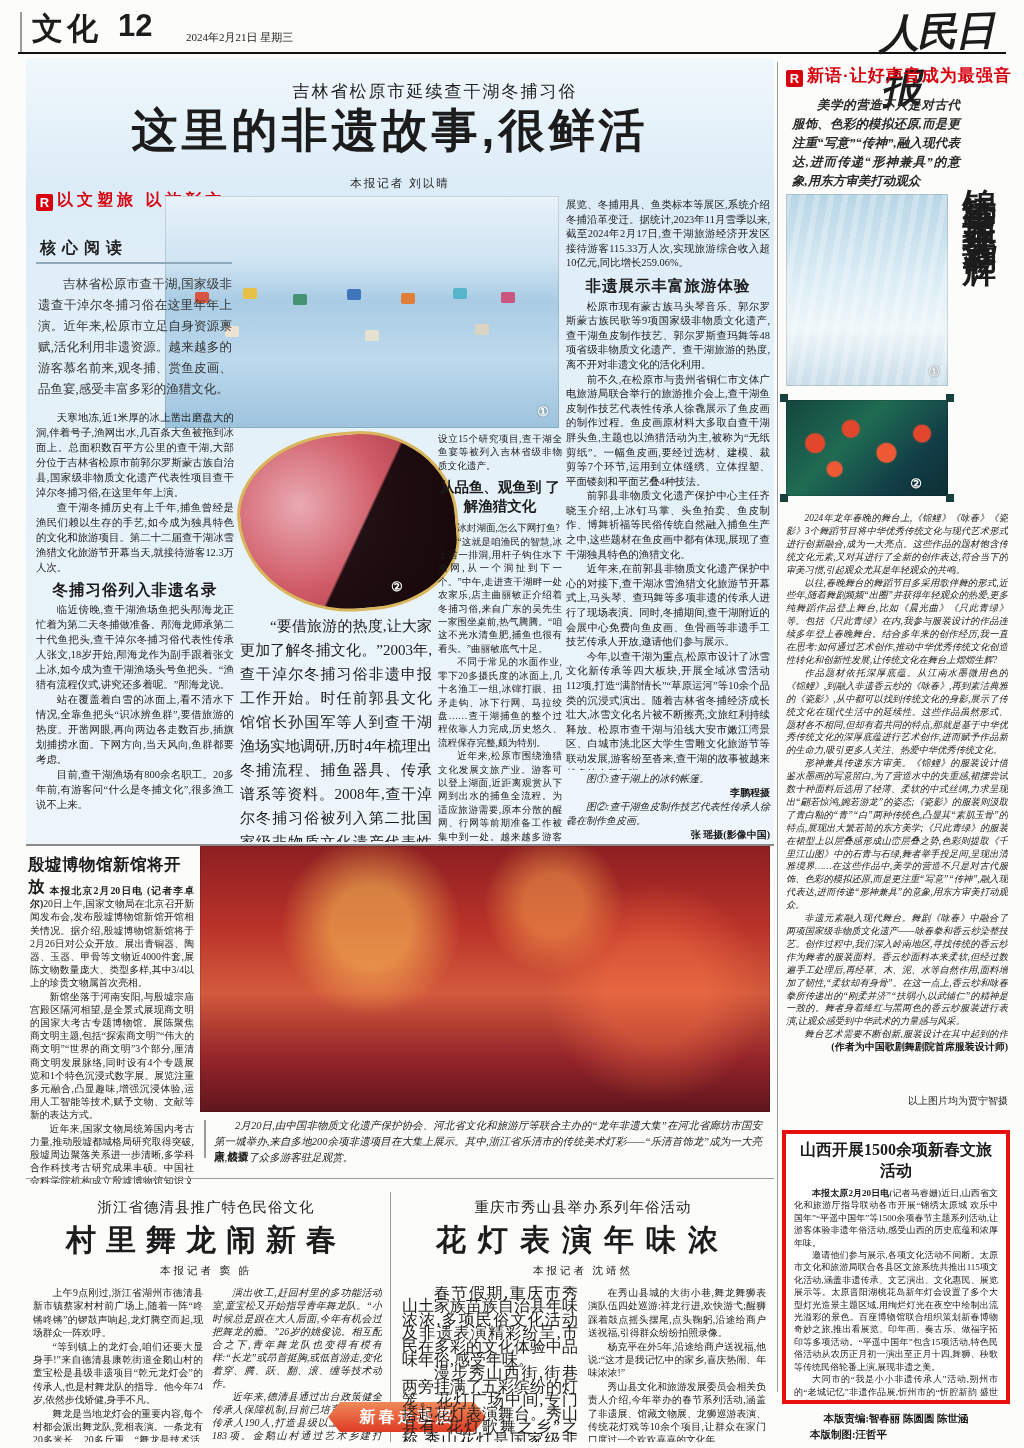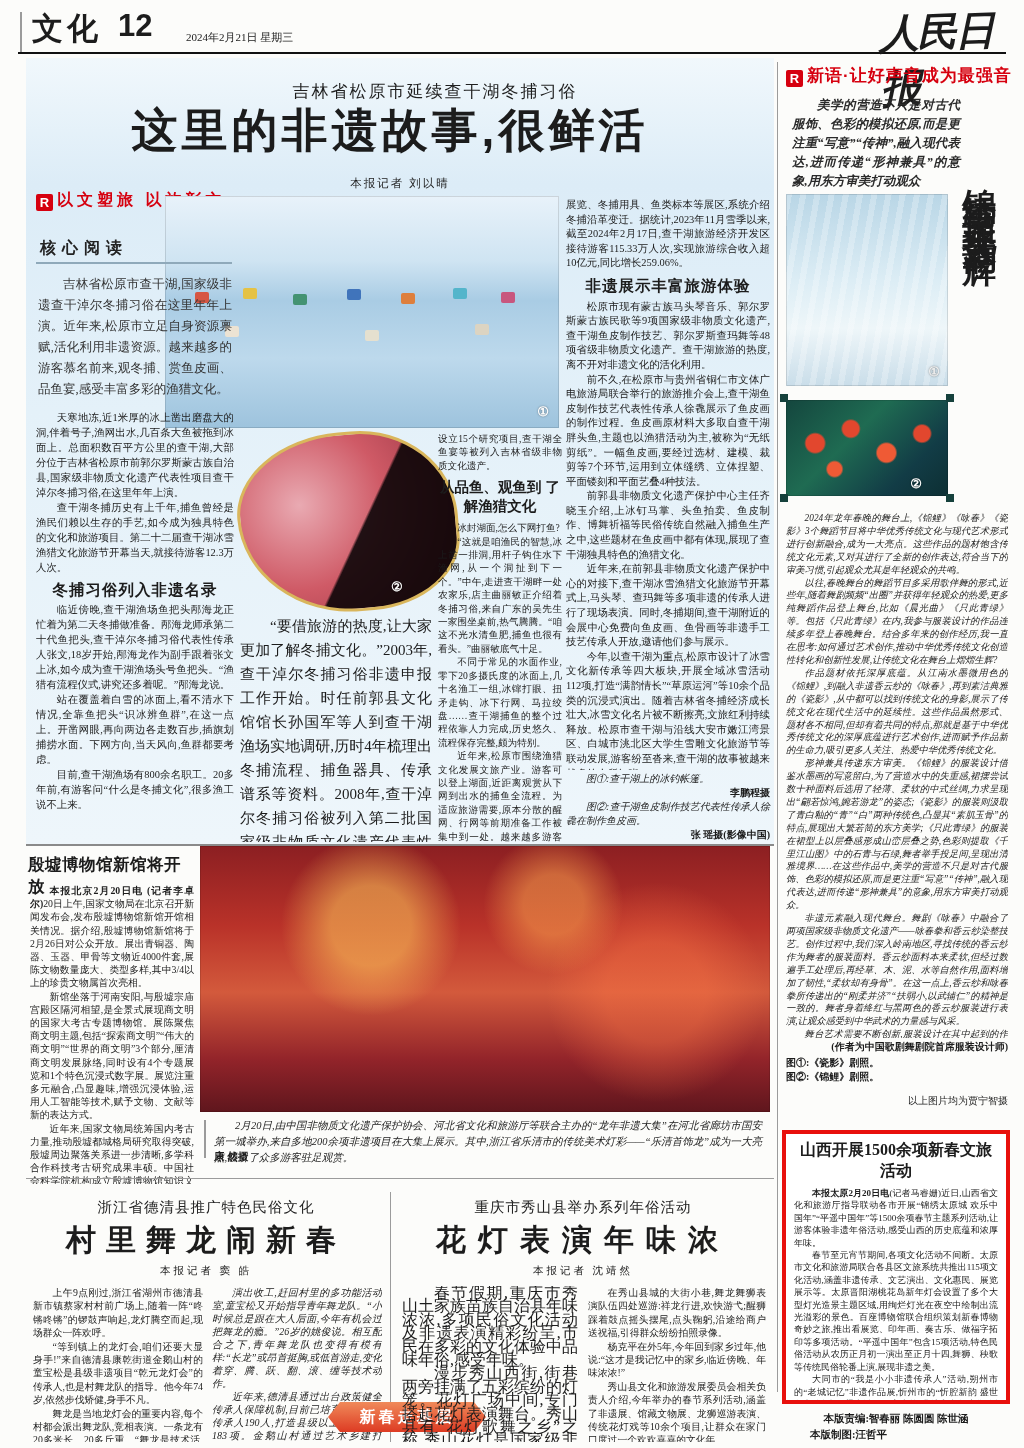--- a/index.html
+++ b/index.html
@@ -67,21 +67,21 @@
 
   <div class="abs sans" style="left:40px;top:238px;font-size:16px;font-weight:bold;letter-spacing:6px;color:#222;">核心阅读</div>
   <div class="abs" style="left:36px;top:262px;width:196px;height:2px;background:#8fa9ba;"></div>
   <div class="abs just" style="left:38px;top:274px;width:194px;font-size:12.5px;line-height:21px;color:#333;text-indent:2em;">吉林省松原市查干湖,国家级非遗查干淖尔冬捕习俗在这里年年上演。近年来,松原市立足自身资源禀赋,活化利用非遗资源。越来越多的游客慕名前来,观冬捕、赏鱼皮画、品鱼宴,感受丰富多彩的渔猎文化。</div>
 
   <div class="abs colbox just" style="left:36px;top:410px;width:198px;height:432px;font-size:10.4px;line-height:15px;">
     <p class="ind">天寒地冻,近1米厚的冰上凿出磨盘大的洞,伴着号子,渔网出水,几百条大鱼被拖到冰面上。总面积数百平方公里的查干湖,大部分位于吉林省松原市前郭尔罗斯蒙古族自治县,国家级非物质文化遗产代表性项目查干淖尔冬捕习俗,在这里年年上演。</p>
     <p class="ind">查干湖冬捕历史有上千年,捕鱼曾经是渔民们赖以生存的手艺,如今成为独具特色的文化和旅游项目。第二十二届查干湖冰雪渔猎文化旅游节开幕当天,就接待游客12.3万人次。</p>
     <div class="subhead ctr" style="font-size:15.5px;margin:7px 0 5px;letter-spacing:1px;">冬捕习俗列入非遗名录</div>
     <p class="ind">临近傍晚,查干湖渔场鱼把头邴海龙正忙着为第二天冬捕做准备。邴海龙师承第二十代鱼把头,查干淖尔冬捕习俗代表性传承人张文,18岁开始,邴海龙作为副手跟着张文上冰,如今成为查干湖渔场头号鱼把头。“渔猎有流程仪式,讲究还多着呢。”邴海龙说。</p>
-    <p class="ind">站在覆盖着白雪的冰面上,看不清水下情况,全靠鱼把头“识冰辨鱼群”,在这一点上。开凿网眼,再向两边各走数百步,插旗划捕捞水面。下网方向,当天风向,鱼群都要考虑。</p>
+    <p class="ind">站在覆盖着白雪的冰面上,看不清水下情况,全靠鱼把头“识冰辨鱼群”,要借旅游的热度。开凿网眼,再向两边各走数百步,插旗划捕捞水面。下网方向,当天风向,鱼群都要考虑。</p>
     <p class="ind">目前,查干湖渔场有800余名职工。20多年前,有游客问“什么是冬捕文化”,很多渔工说不上来。</p>
   </div>
 
   <div class="abs colbox just" style="left:240px;top:614px;width:192px;height:228px;font-size:15px;line-height:24px;">
     <p class="ind">“要借旅游的热度,让大家更加了解冬捕文化。”2003年,查干淖尔冬捕习俗非遗申报工作开始。时任前郭县文化馆馆长孙国军等人到查干湖渔场实地调研,历时4年梳理出冬捕流程、捕鱼器具、传承谱系等资料。2008年,查干淖尔冬捕习俗被列入第二批国家级非物质文化遗产代表性项目名录。渔工们对自己从事的工作了解深了,现在面对游客对答如流。</p>
     <p class="ind">前郭县制定了非遗传承人管理制度,给称职的传承人发放补助资金。松原市群众艺术馆设立非遗部,建立纸质、电子、音像等档案,做好整理工作。针对冬捕文化,前郭县非物质文化遗产保护中心不断细化分类、</p>
   </div>
 
   <div class="abs colbox just" style="left:438px;top:432px;width:124px;height:410px;font-size:9.6px;line-height:13.4px;">
     <p style="margin:0;">设立15个研究项目,查干湖全鱼宴等被列入吉林省级非物质文化遗产。</p>
@@ -145,21 +145,21 @@
   <div class="abs ctr" style="left:398px;top:1198px;width:370px;font-size:14.5px;letter-spacing:1px;color:#222;">重庆市秀山县举办系列年俗活动</div>
   <div class="abs ctr" style="left:398px;top:1220px;width:370px;font-size:30px;font-weight:bold;letter-spacing:12px;">花灯表演年味浓</div>
   <div class="abs ctr" style="left:398px;top:1264px;width:370px;font-size:10.5px;letter-spacing:3px;">本报记者 沈靖然</div>
   <div class="abs colbox just" style="left:402px;top:1286px;width:176px;height:156px;font-size:16px;line-height:13.4px;">
     <p class="ind">春节假期,重庆市秀山土家族苗族自治县年味浓浓,多项民俗文化活动及非遗表演精彩纷呈,市民在多彩的文化体验中品味年俗,感受年味。</p>
     <p class="ind">漫步秀山西街,街巷两旁挂满了五彩缤纷的灯笼。花灯广场中间,专门搭起花灯表演舞台。秀山县有“花灯歌舞之乡”之称,秀山花灯是国家级非物质文化遗产,舞台上演员身着传统民族服饰,轮番上演歌舞小戏。</p>
     <p class="ind">“俗话说‘无崴不成灯’,我们秀山花灯的舞蹈基本动作就是‘崴’。腰、胯的扭动幅度要恰到好处,灵活协调,体态自然,才是‘好崴步’。”市民刘青边欣赏表演边给孩子讲解。</p>
   </div>
   <div class="abs colbox just" style="left:588px;top:1286px;width:178px;height:156px;font-size:9.8px;line-height:13.4px;">
     <p class="ind">在秀山县城的大街小巷,舞龙舞狮表演队伍四处巡游:祥龙行进,欢快游弋;醒狮踩着鼓点摇头摆尾,点头鞠躬,沿途给商户送祝福,引得群众纷纷拍照录像。</p>
-    <p class="ind">杨克平在外5年,今年回到家乡过年,他说:“这才是我记忆中的家乡,临近傍晚、年味浓浓!”</p>
+    <p class="ind">杨克平在外5年,沿途给商户送祝福,他说:“这才是我记忆中的家乡,喜庆热闹、年味浓浓!”</p>
     <p class="ind">秀山县文化和旅游发展委员会相关负责人介绍,今年举办的春节系列活动,涵盖了非遗展、馆藏文物展、龙狮巡游表演、传统花灯戏等10余个项目,让群众在家门口度过一个欢欢喜喜的文化年。</p>
   </div>
 
   <div class="abs hairline" style="left:777px;top:62px;width:1px;height:1330px;"></div>
 
   <div class="abs" style="left:786px;top:64px;">
     <span class="rlogo">R</span>
     <span class="red sans" style="font-size:17px;font-weight:bold;letter-spacing:1px;">新语·让好声音成为最强音</span>
   </div>
 
@@ -182,31 +182,27 @@
 
   <div class="abs colbox just kaiti" style="left:786px;top:512px;width:222px;height:526px;font-size:9.3px;line-height:12.9px;color:#222;">
     <p class="ind">2024年龙年春晚的舞台上,《锦鲤》《咏春》《瓷影》3个舞蹈节目将中华优秀传统文化与现代艺术形式进行创新融合,成为一大亮点。这些作品的题材饱含传统文化元素,又对其进行了全新的创作表达,符合当下的审美习惯,引起观众尤其是年轻观众的共鸣。</p>
     <p class="ind">以往,春晚舞台的舞蹈节目多采用歌伴舞的形式,近些年,随着舞剧频频“出圈”并获得年轻观众的热爱,更多纯舞蹈作品登上舞台,比如《晨光曲》《只此青绿》等。包括《只此青绿》在内,我参与服装设计的作品连续多年登上春晚舞台。结合多年来的创作经历,我一直在思考:如何通过艺术创作,推动中华优秀传统文化创造性转化和创新性发展,让传统文化在舞台上熠熠生辉?</p>
     <p class="ind">作品题材依托深厚底蕴。从江南水墨微用色的《锦鲤》,到融入非遗香云纱的《咏春》,再到素洁典雅的《瓷影》,从中都可以找到传统文化的身影,展示了传统文化在现代生活中的延续性。这些作品虽然形式、题材各不相同,但却有着共同的特点,那就是基于中华优秀传统文化的深厚底蕴进行艺术创作,进而赋予作品新的生命力,吸引更多人关注、热爱中华优秀传统文化。</p>
     <p class="ind">形神兼具传递东方审美。《锦鲤》的服装设计借鉴水墨画的写意留白,为了营造水中的失重感,裙摆尝试数十种面料后选用了轻薄、柔软的中式丝绸,力求呈现出“翩若惊鸿,婉若游龙”的姿态;《瓷影》的服装则汲取了青白釉的“青”“白”两种传统色,凸显其“素肌玉骨”的特点,展现出大繁若简的东方美学;《只此青绿》的服装在裙型上以层叠感形成山峦层叠之势,色彩则提取《千里江山图》中的石青与石绿,舞者举手投足间,呈现出清雅境界……在这些作品中,美学的营造不只是对古代服饰、色彩的模拟还原,而是更注重“写意”“传神”,融入现代表达,进而传递“形神兼具”的意象,用东方审美打动观众。</p>
     <p class="ind">非遗元素融入现代舞台。舞剧《咏春》中融合了两项国家级非物质文化遗产——咏春拳和香云纱染整技艺。创作过程中,我们深入岭南地区,寻找传统的香云纱作为舞者的服装面料。香云纱面料本来柔软,但经过数遍手工处理后,再经草、木、泥、水等自然作用,面料增加了韧性,“柔软却有身骨”。在这一点上,香云纱和咏春拳所传递出的“刚柔并济”“扶弱小,以武辅仁”的精神是一致的。舞者身着绛红与黑两色的香云纱服装进行表演,让观众感受到中华武术的力量感与风采。</p>
     <p class="ind">舞台艺术需要不断创新,服装设计在其中起到的作用不是复原或再现,而是要打破传统与现代之间的界限。要保留传统服饰的特点,通过现代的审美理念进行创新,形成独特而富有意蕴的艺术作品。内核是传统的,表达是现代的,才能在锦绣霓裳里呈现古韵今辉。</p>
   </div>
   <div class="abs" style="left:786px;top:1040px;width:222px;text-align:right;font-size:10px;font-weight:bold;">(作者为中国歌剧舞剧院首席服装设计师)</div>
-  <div class="abs" style="left:786px;top:1056px;width:222px;font-size:10px;font-weight:bold;line-height:14px;">
-    <div>图①:《瓷影》剧照。</div>
-    <div>图②:《锦鲤》剧照。</div>
-  </div>
   <div class="abs" style="left:786px;top:1094px;width:222px;text-align:right;font-size:10px;">以上图片均为贾宁智摄</div>
 
   <div class="abs" style="left:782px;top:1130px;width:228px;height:274px;border:4px solid #e8100c;background:#fff;box-sizing:border-box;padding:6px 8px;overflow:hidden;">
     <div class="ctr" style="font-size:16px;font-weight:bold;margin-bottom:5px;">山西开展1500余项新春文旅活动</div>
     <div class="just" style="font-size:9px;line-height:12.4px;">
       <p class="ind"><b>本报太原2月20日电</b><span>(记者马睿姗)近日,山西省文化和旅游厅指导联动各市开展“锦绣太原城 欢乐中国年”“平遥中国年”等1500余项春节主题系列活动,让游客体验非遗年俗活动,感受山西的历史底蕴和浓厚年味。</span></p>
-      <p class="ind">春节至元宵节期间,各项文化活动不间断。太原市文化和旅游局联合各县区文旅系统共推出115项文化活动,涵盖非遗传承、文艺演出、文化惠民、展览展示等。太原晋阳湖桃花岛新年灯会设置了多个大型灯光造景主题区域,用绚烂灯光在夜空中绘制出流光溢彩的景色。百座博物馆联合组织策划新春博物奇妙之旅,推出看展览、印年画、奏古乐、做福字拓印等多项活动。“平遥中国年”包含15项活动,特色民俗活动从农历正月初一演出至正月十四,舞狮、秧歌等传统民俗轮番上演,展现非遗之美。</p>
+      <p class="ind">邀请他们参与展示,各项文化活动不间断。太原市文化和旅游局联合各县区文旅系统共推出115项文化活动,涵盖非遗传承、文艺演出、文化惠民、展览展示等。太原晋阳湖桃花岛新年灯会设置了多个大型灯光造景主题区域,用绚烂灯光在夜空中绘制出流光溢彩的景色。百座博物馆联合组织策划新春博物奇妙之旅,推出看展览、印年画、奏古乐、做福字拓印等多项活动。“平遥中国年”包含15项活动,特色民俗活动从农历正月初一演出至正月十四,舞狮、秧歌等传统民俗轮番上演,展现非遗之美。</p>
       <p class="ind">大同市的“我是小小非遗传承人”活动,朔州市的“老城记忆”非遗作品展,忻州市的“忻腔新韵 盛世华章”活动,吕梁市汾阳贾家庄的“非遗和文创大集”活动,晋中市灵石县静升古镇的民俗年非遗展示展演活动,长治市的滨湖新春游园会大型文艺展演,晋城市的“凤鸣春晓”展演活动……春节假期,山西陆续开展了近200项各类非遗传承实践活动,推出多场文艺演出活动,丰富市民和游客的精神文化生活。2024年“两节”山西省优秀剧目展演举行,41个院团将演出47台、94场精品剧目,推出55个营业性演出项目。</p>
     </div>
   </div>
 
   <div class="abs ctr" style="left:782px;top:1412px;width:228px;font-size:10.5px;font-weight:bold;">本版责编:智春丽  陈圆圆  陈世涵</div>
   <div class="abs" style="left:782px;top:1428px;width:228px;text-align:left;padding-left:28px;box-sizing:border-box;font-size:10.5px;font-weight:bold;">本版制图:汪哲平</div>
 
 </div>
 
 </body></html>

